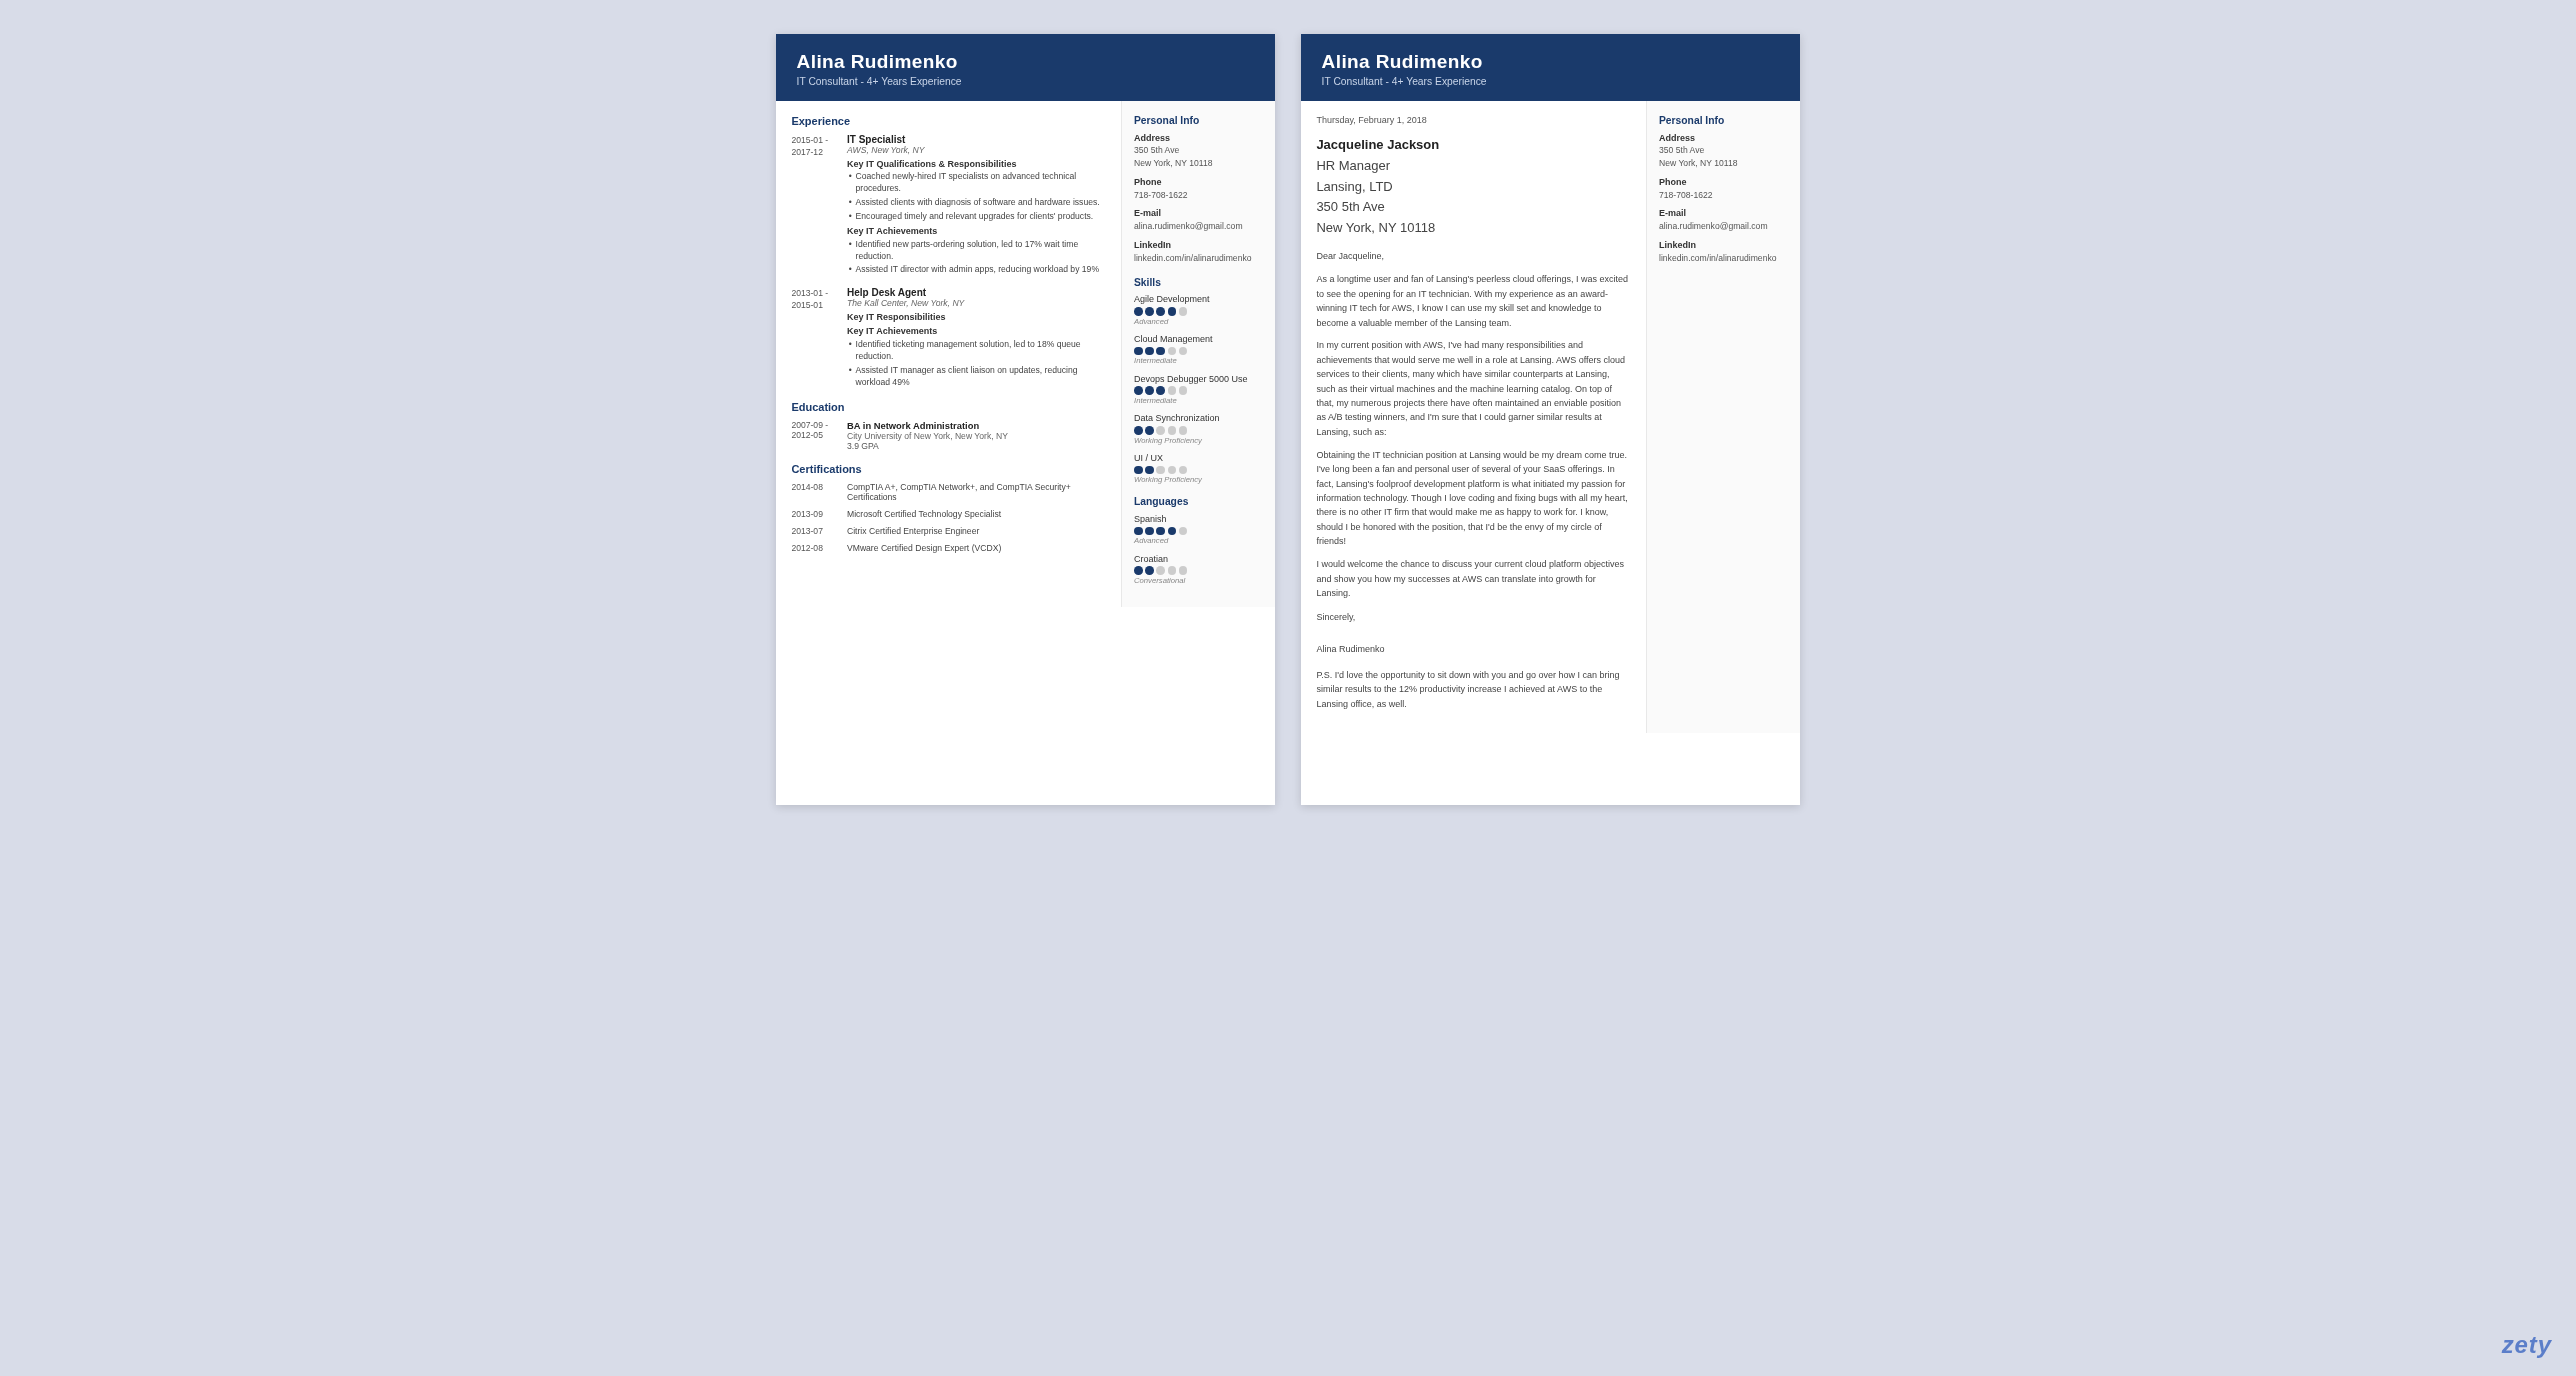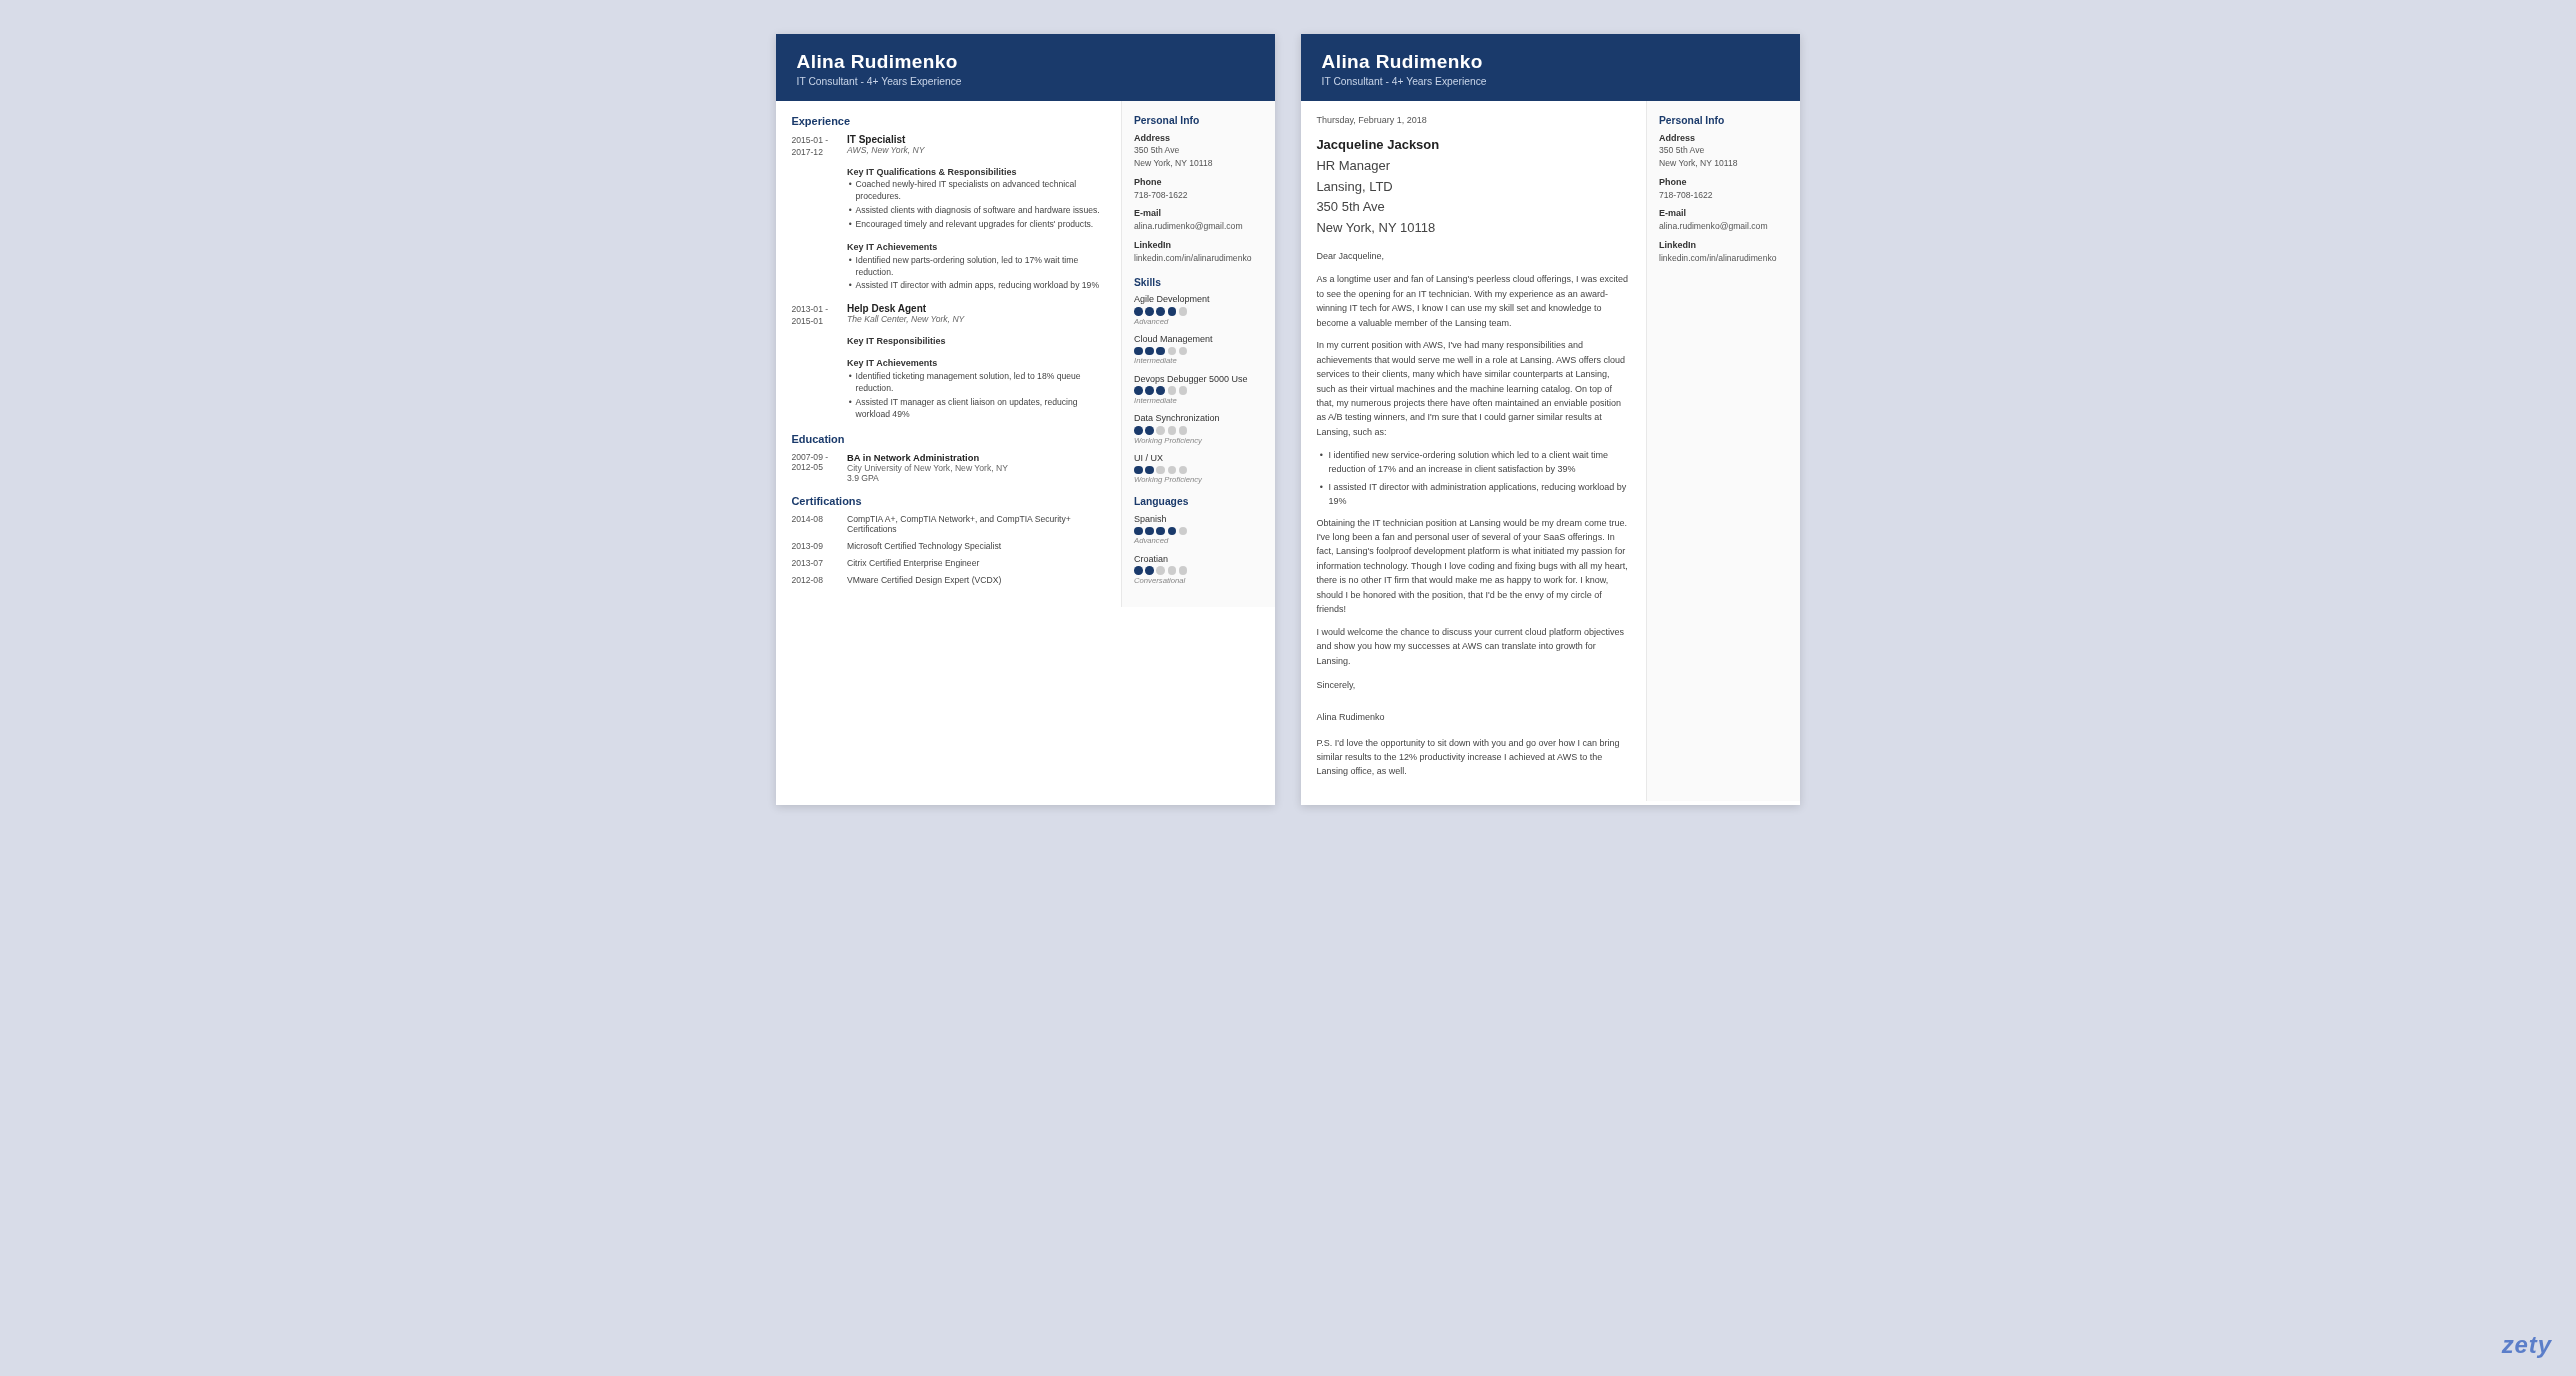--- a/index.html
+++ b/index.html
@@ -134,21 +134,21 @@
       font-size: 8.6px;
       font-style: italic;
       color: #666;
       margin-bottom: 3.4px;
     }
 
     .exp-sub-title {
       font-size: 9px;
       font-weight: bold;
       color: #333;
-      margin-top: 12px;
+      margin-top: 4px;
       margin-bottom: 1.7px;
     }
 
     .exp-bullets {
       list-style: none;
       padding: 0;
     }
 
     .exp-bullets li {
       font-size: 8.6px;
@@ -571,24 +571,20 @@
           <span>Lansing, LTD</span><br>
           <span>350 5th Ave</span><br>
           <span>New York, NY 10118</span>
         </div>
 
         <div class="cover-para">Dear Jacqueline,</div>
 
         <div class="cover-para">As a longtime user and fan of Lansing's peerless cloud offerings, I was excited to see the opening for an IT technician. With my experience as an award-winning IT tech for AWS, I know I can use my skill set and knowledge to become a valuable member of the Lansing team.</div>
         <div class="cover-para">In my current position with AWS, I've had many responsibilities and achievements that would serve me well in a role at Lansing. AWS offers cloud services to their clients, many which have similar counterparts at Lansing, such as their virtual machines and the machine learning catalog. On top of that, my numerous projects there have often maintained an enviable position as A/B testing winners, and I'm sure that I could garner similar results at Lansing, such as:</div>
 
-        <ul class="cover-bullets">
-          <li>I identified new service-ordering solution which led to a client wait time reduction of 17% and an increase in client satisfaction by 39%</li>
-          <li>I assisted IT director with administration applications, reducing workload by 19%</li>
-        </ul>
 
         <div class="cover-para">Obtaining the IT technician position at Lansing would be my dream come true. I've long been a fan and personal user of several of your SaaS offerings. In fact, Lansing's foolproof development platform is what initiated my passion for information technology. Though I love coding and fixing bugs with all my heart, there is no other IT firm that would make me as happy to work for. I know, should I be honored with the position, that I'd be the envy of my circle of friends!</div>
         <div class="cover-para">I would welcome the chance to discuss your current cloud platform objectives and show you how my successes at AWS can translate into growth for Lansing.</div>
 
         <div class="cover-closing">
           <div>Sincerely,</div>
           <br>
           <div>Alina Rudimenko</div>
         </div>
 

